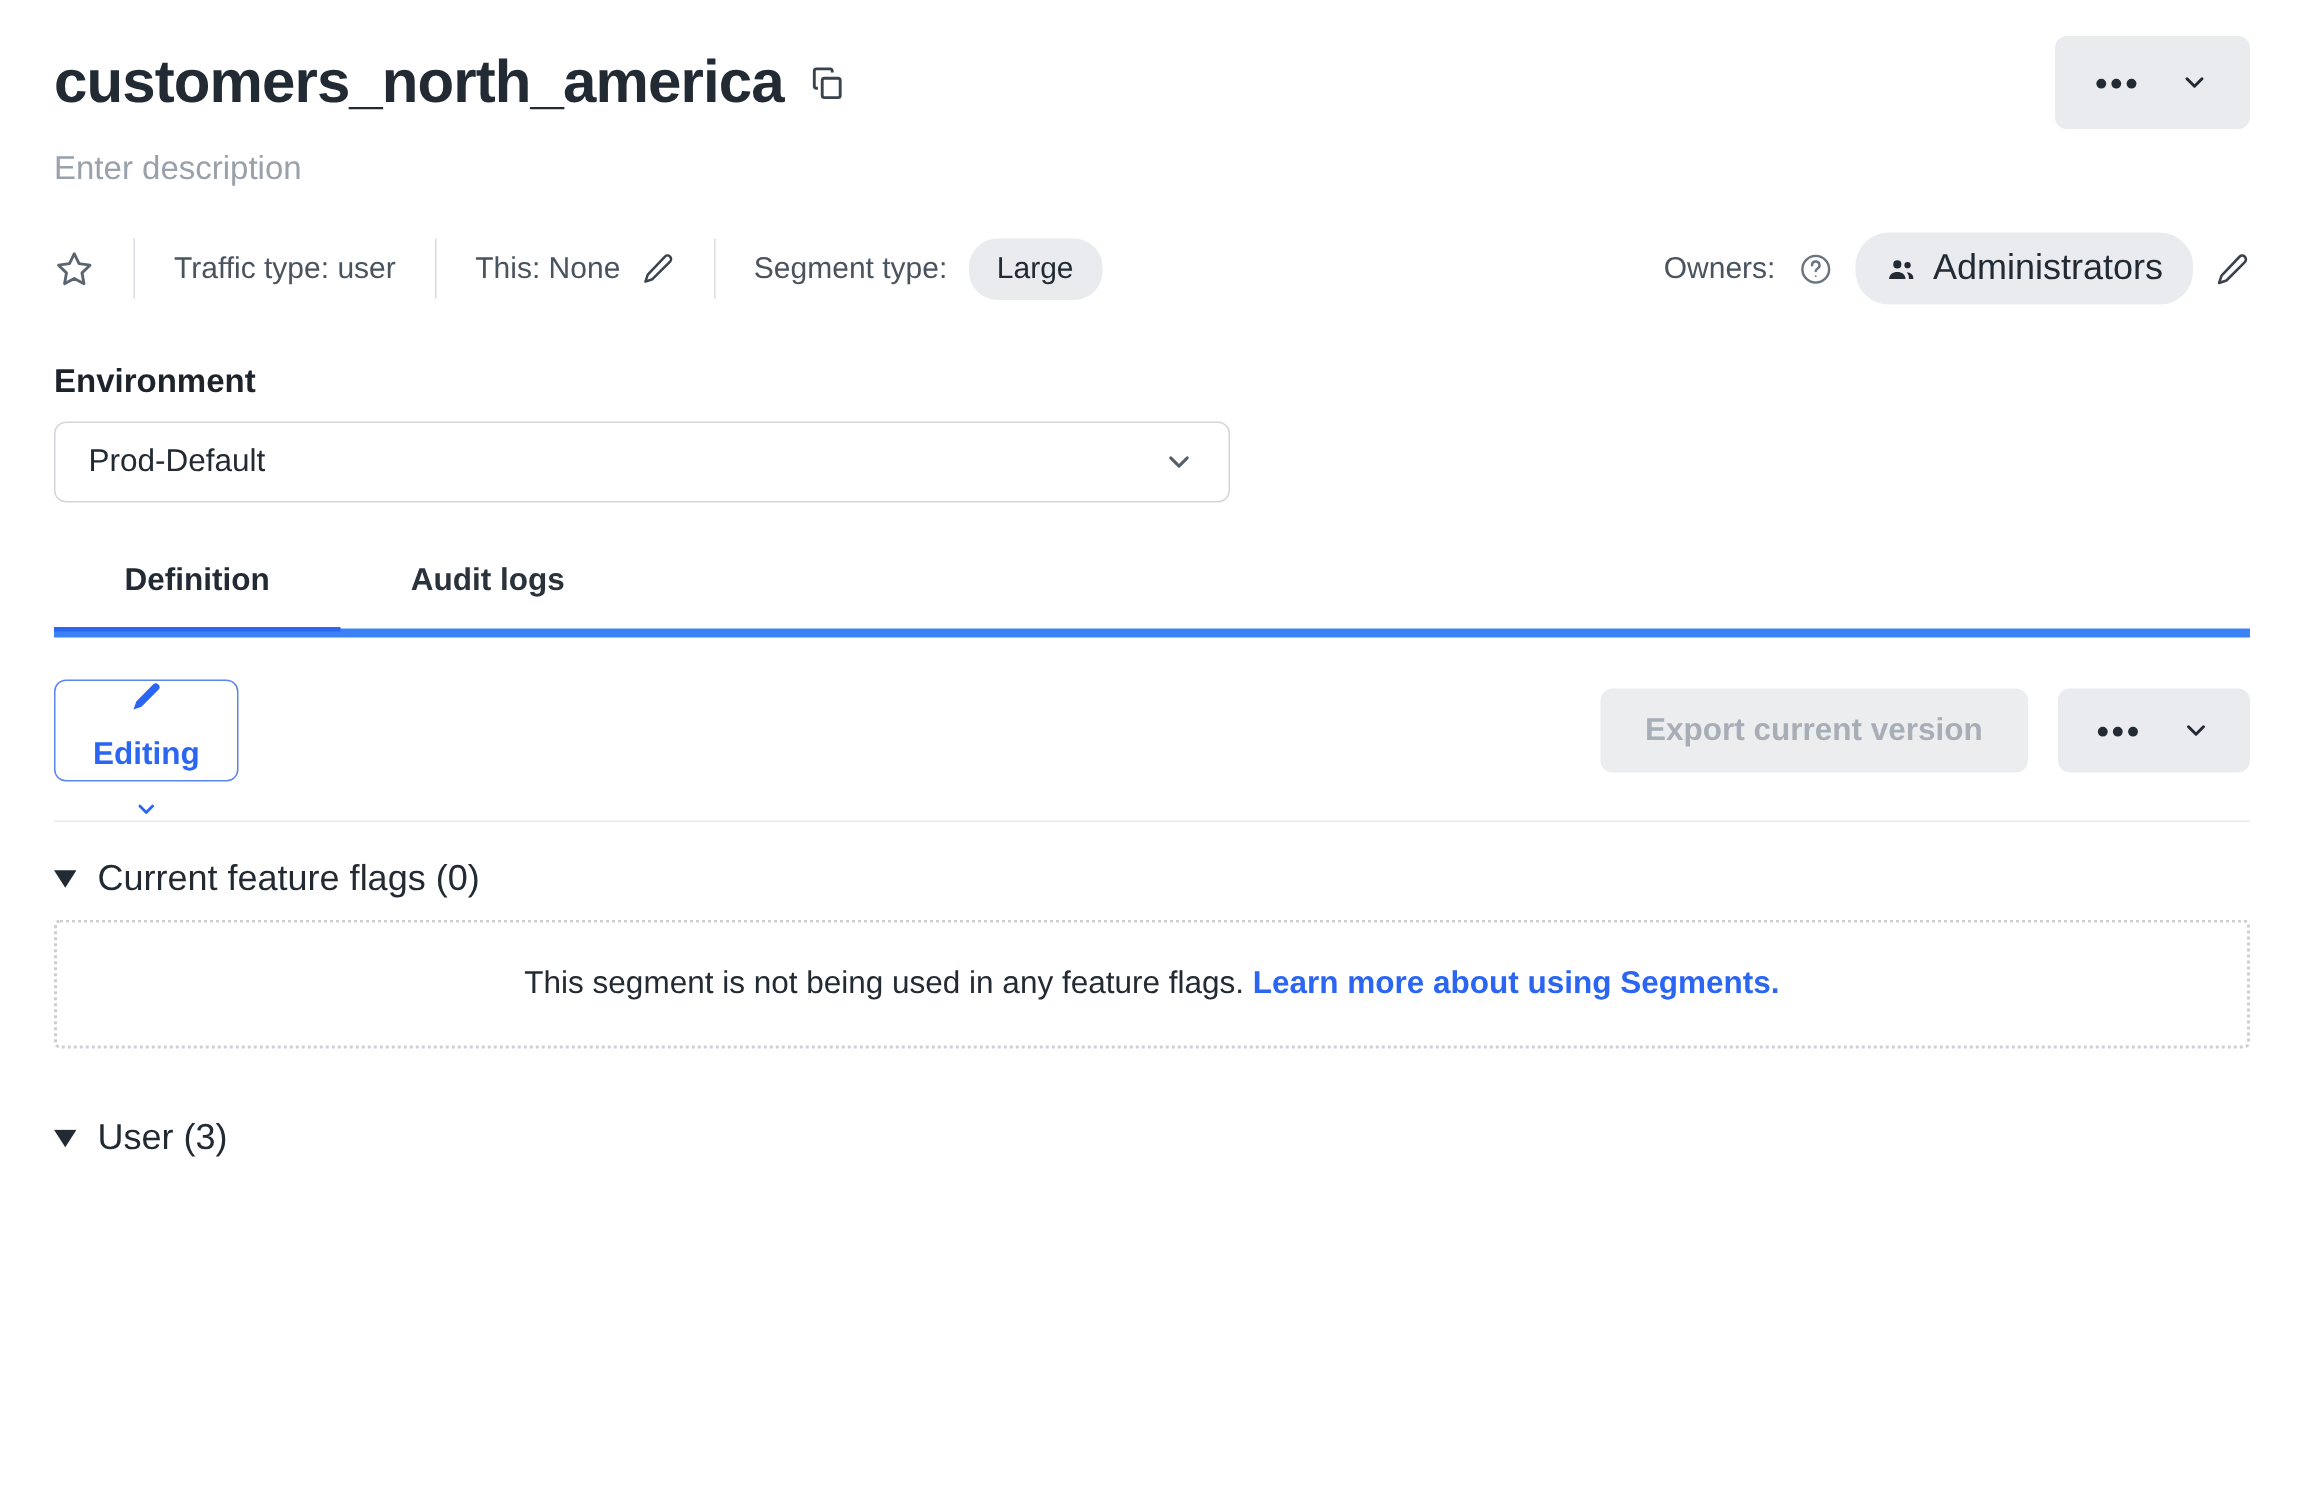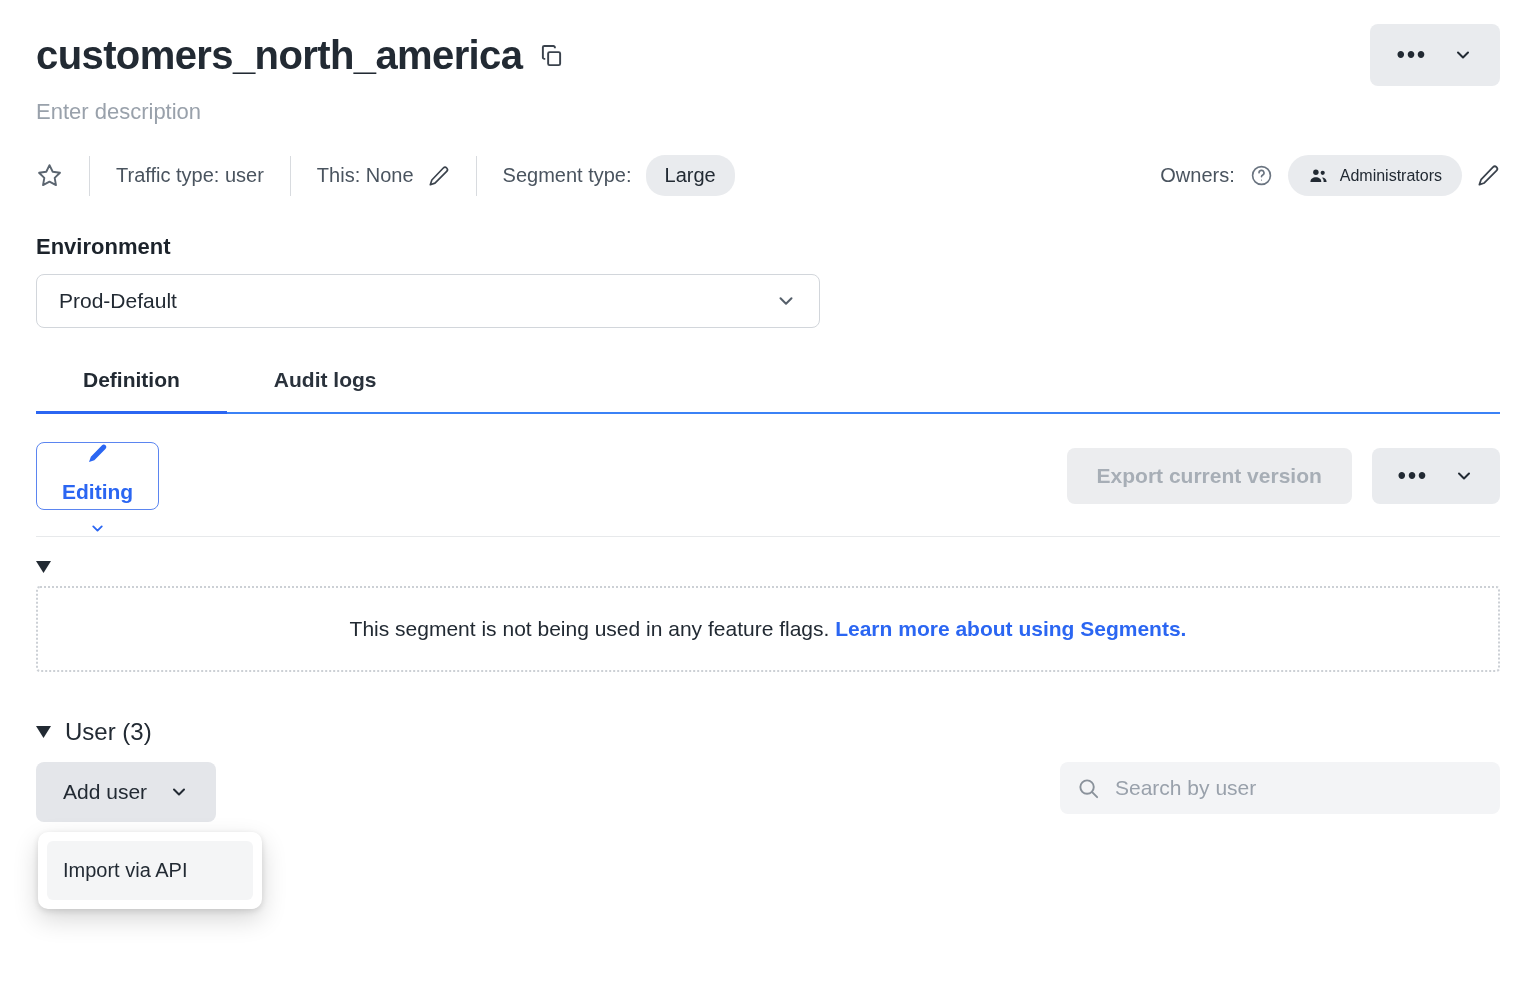--- a/index.html
+++ b/index.html
@@ -59,38 +59,38 @@
   .icon-plain { background: none; border: none; padding: 0; cursor: pointer; color: #4a545f; }
   .meta-item { display: flex; align-items: center; gap: 14px; }
   .badge {
     background: #e9ebee; border-radius: 19px;
     padding: 9px 19px; font-size: 20px; color: #222a33;
   }
   .owners { margin-left: auto; display: flex; align-items: center; gap: 15px; }
   .owners-pill {
     background: #e9ebee; border-radius: 22px;
     padding: 10px 20px; display: flex; align-items: center; gap: 11px;
-    color: #222a33; font-size: 16px; cursor: pointer;
+    color: #222a33; font-size: 24px; cursor: pointer;
   }
 
   
   .env { margin-top: 38px; }
   .env-label { font-size: 22px; font-weight: 700; color: #1c232b; }
   .select {
     margin-top: 14px;
     width: 784px; height: 54px;
     border: 1px solid #d2d6db; border-radius: 8px;
     display: flex; align-items: center; justify-content: space-between;
     padding: 0 22px;
     font-size: 21px; color: #222a33; cursor: pointer;
     background: #fff;
   }
 
   
-  .tabs { margin-top: 40px; display: flex; border-bottom: 2px solid #3b82f6; }
+  .tabs { margin-top: 40px; display: flex; border-bottom: 6px solid #3b82f6; }
   .tab {
     padding: 0 47px 19px;
     font-size: 21px; font-weight: 600; color: #2a323c;
     border-bottom: 3px solid transparent;
     margin-bottom: -2px;
     cursor: pointer;
   }
   .tab.active { font-weight: 700; color: #222a33; border-color: #2b66f2; }
 
   
@@ -299,58 +299,34 @@
 
   <hr class="hr">
 
   <div class="ff-section">
     <div class="section-heading">
       <span>
         <svg width="15" height="12" viewBox="0 0 14 11">
             <path d="M0 0h14L7 11z" fill="#222a33"></path>
           </svg>
       </span>
+      <span>Current feature flags (0)</span>
     </div>
     <div class="dotted-box">
       <span>This segment is not being used in any feature flags.</span>
       <span> </span>
       <span class="link">Learn more about using Segments.</span>
     </div>
   </div>
 
   <div class="user-section">
     <div class="section-heading">
       <span>
         <svg width="15" height="12" viewBox="0 0 14 11">
             <path d="M0 0h14L7 11z" fill="#222a33"></path>
           </svg>
       </span>
       <span>User (3)</span>
     </div>
 
-    <div class="user-controls">
-      <div class="add-user-wrap">
-        <button class="add-user-btn">
-          <span>Add user</span>
-          <span>
-            <svg width="20" height="20" viewBox="0 0 24 24" fill="none" stroke="#222a33" stroke-width="2.4" stroke-linecap="round" stroke-linejoin="round">
-                <path d="M6 9l6 6 6-6"></path>
-              </svg>
-          </span>
-        </button>
-        <div class="dropdown">
-          <div class="dropdown-item">Import via API</div>
-        </div>
-      </div>
-
-      <div class="search">
-        <span>
-          <svg width="23" height="23" viewBox="0 0 24 24" fill="none" stroke="#8a929b" stroke-width="2" stroke-linecap="round">
-            <circle cx="10.5" cy="10.5" r="7"></circle>
-            <path d="M15.8 15.8L21 21"></path>
-          </svg>
-        </span>
-        <input type="text" placeholder="Search by user" style="">
-      </div>
-    </div>
   </div>
 
 </div>
 
 </body></html>

